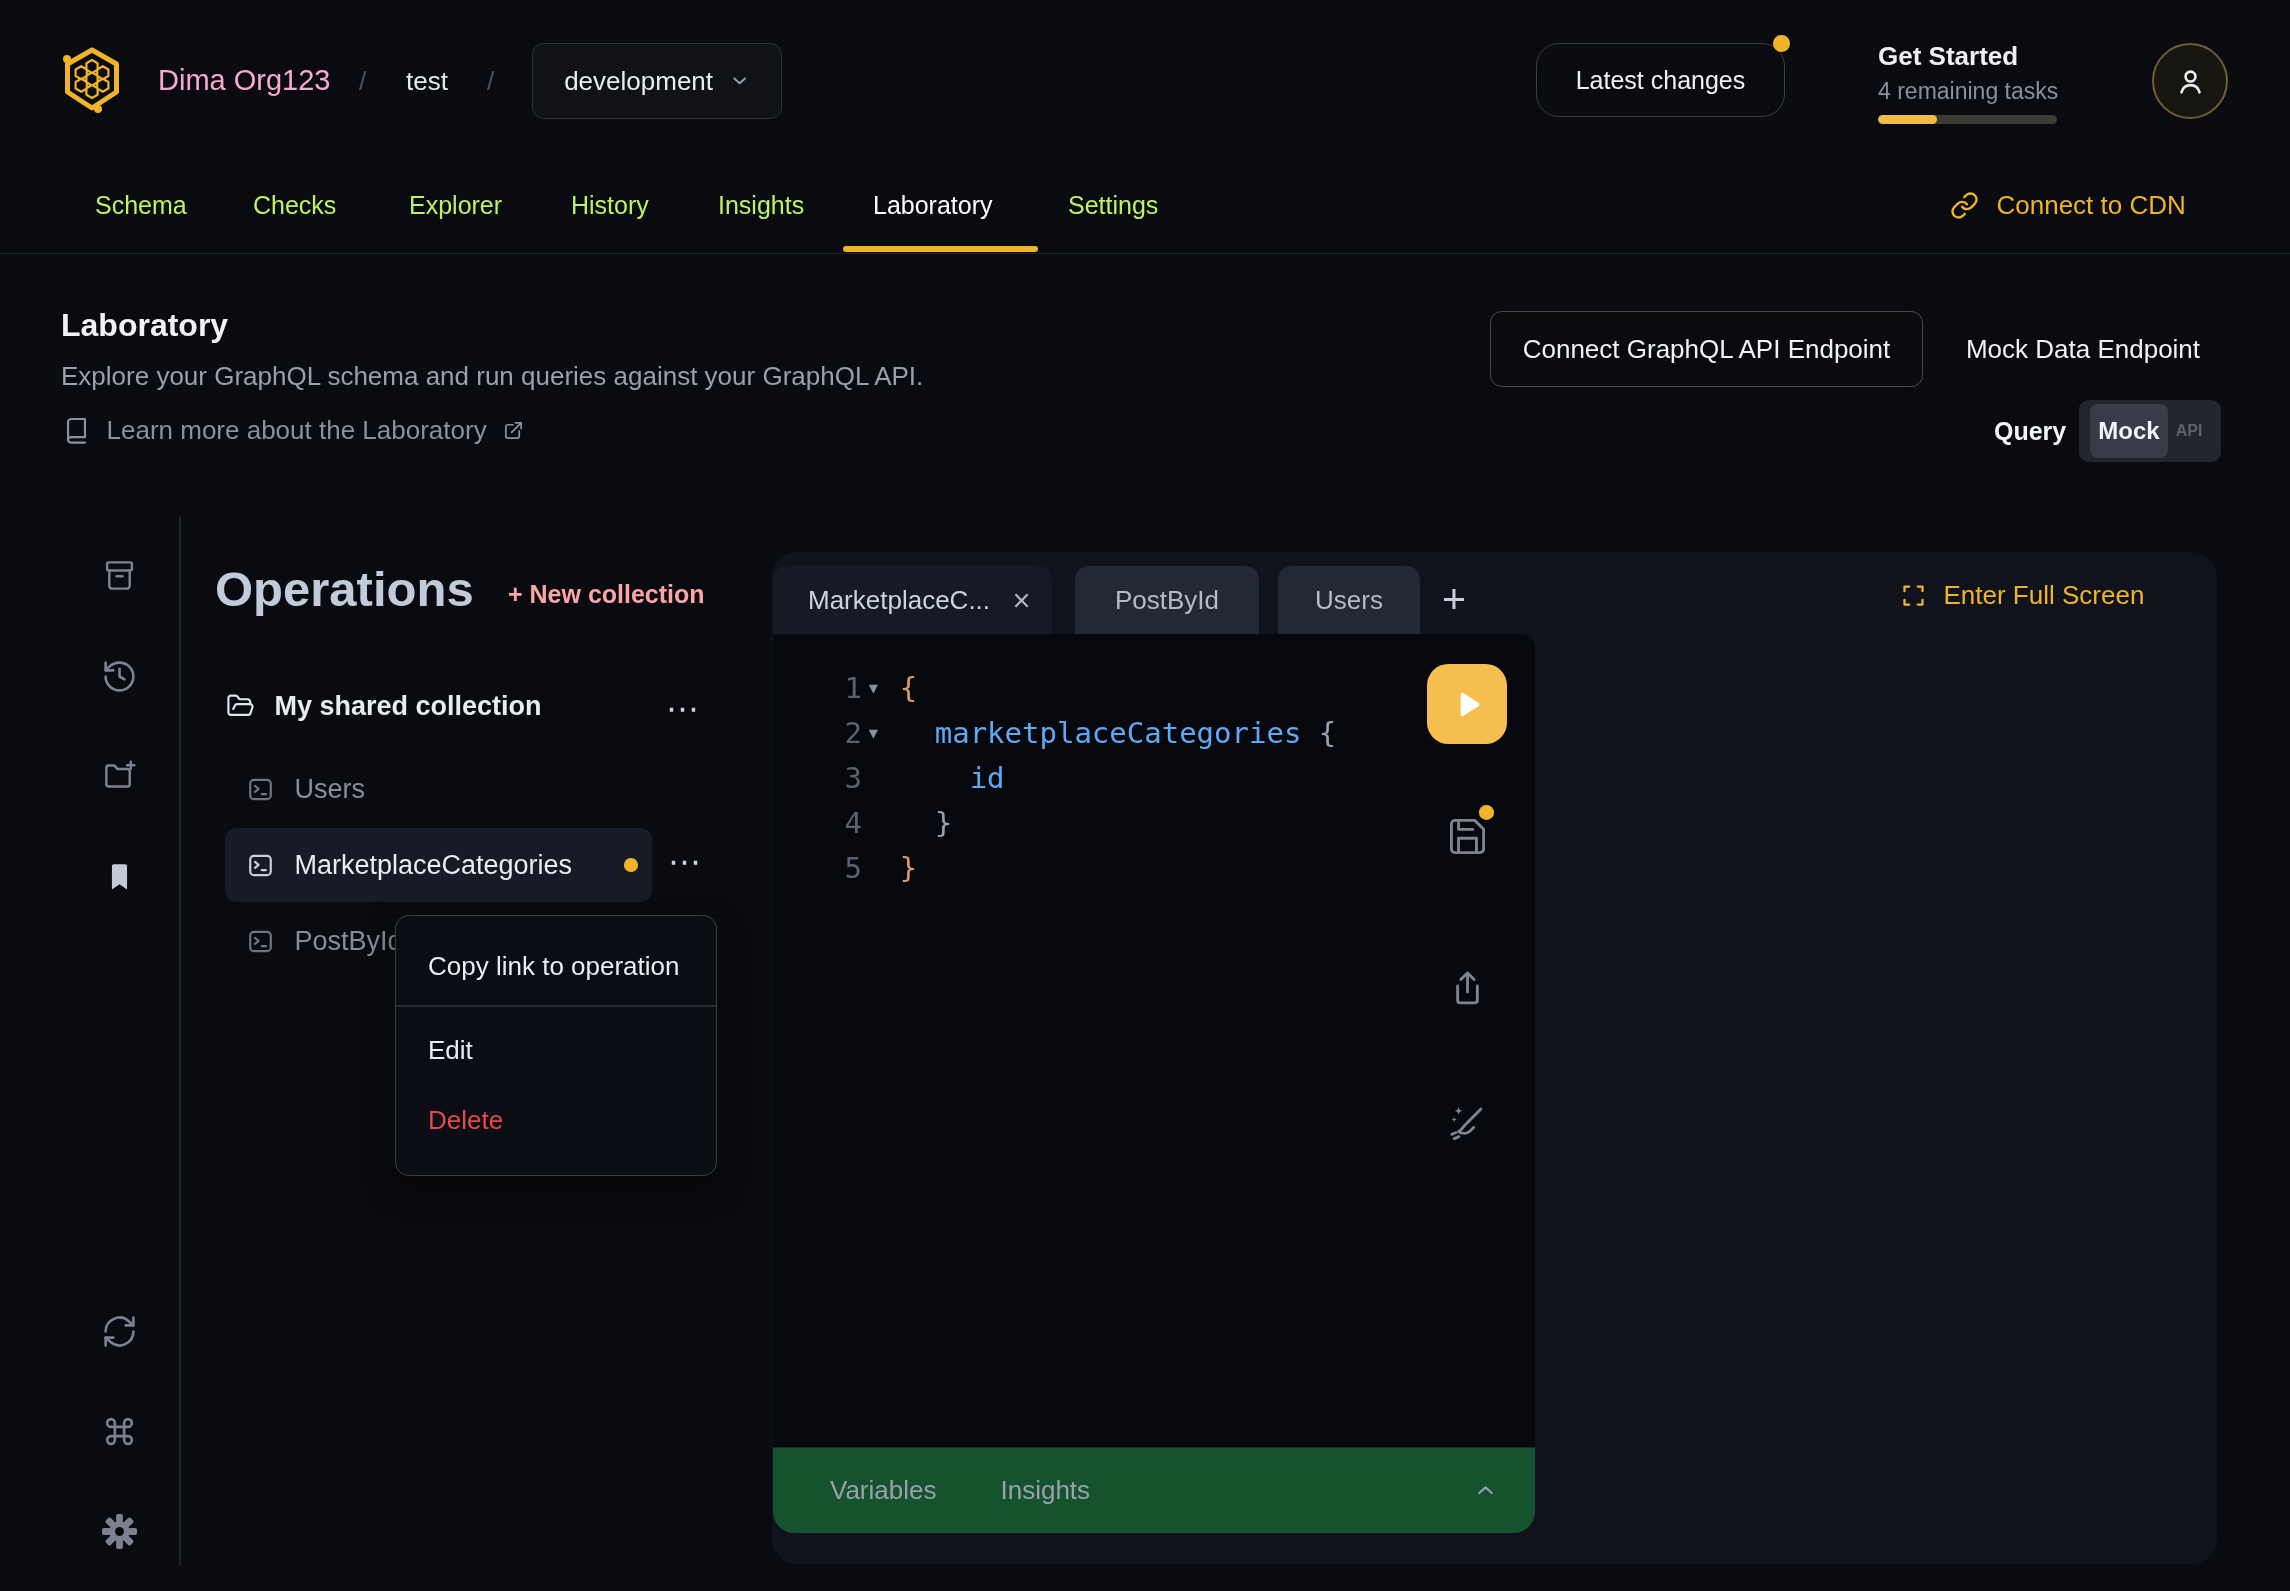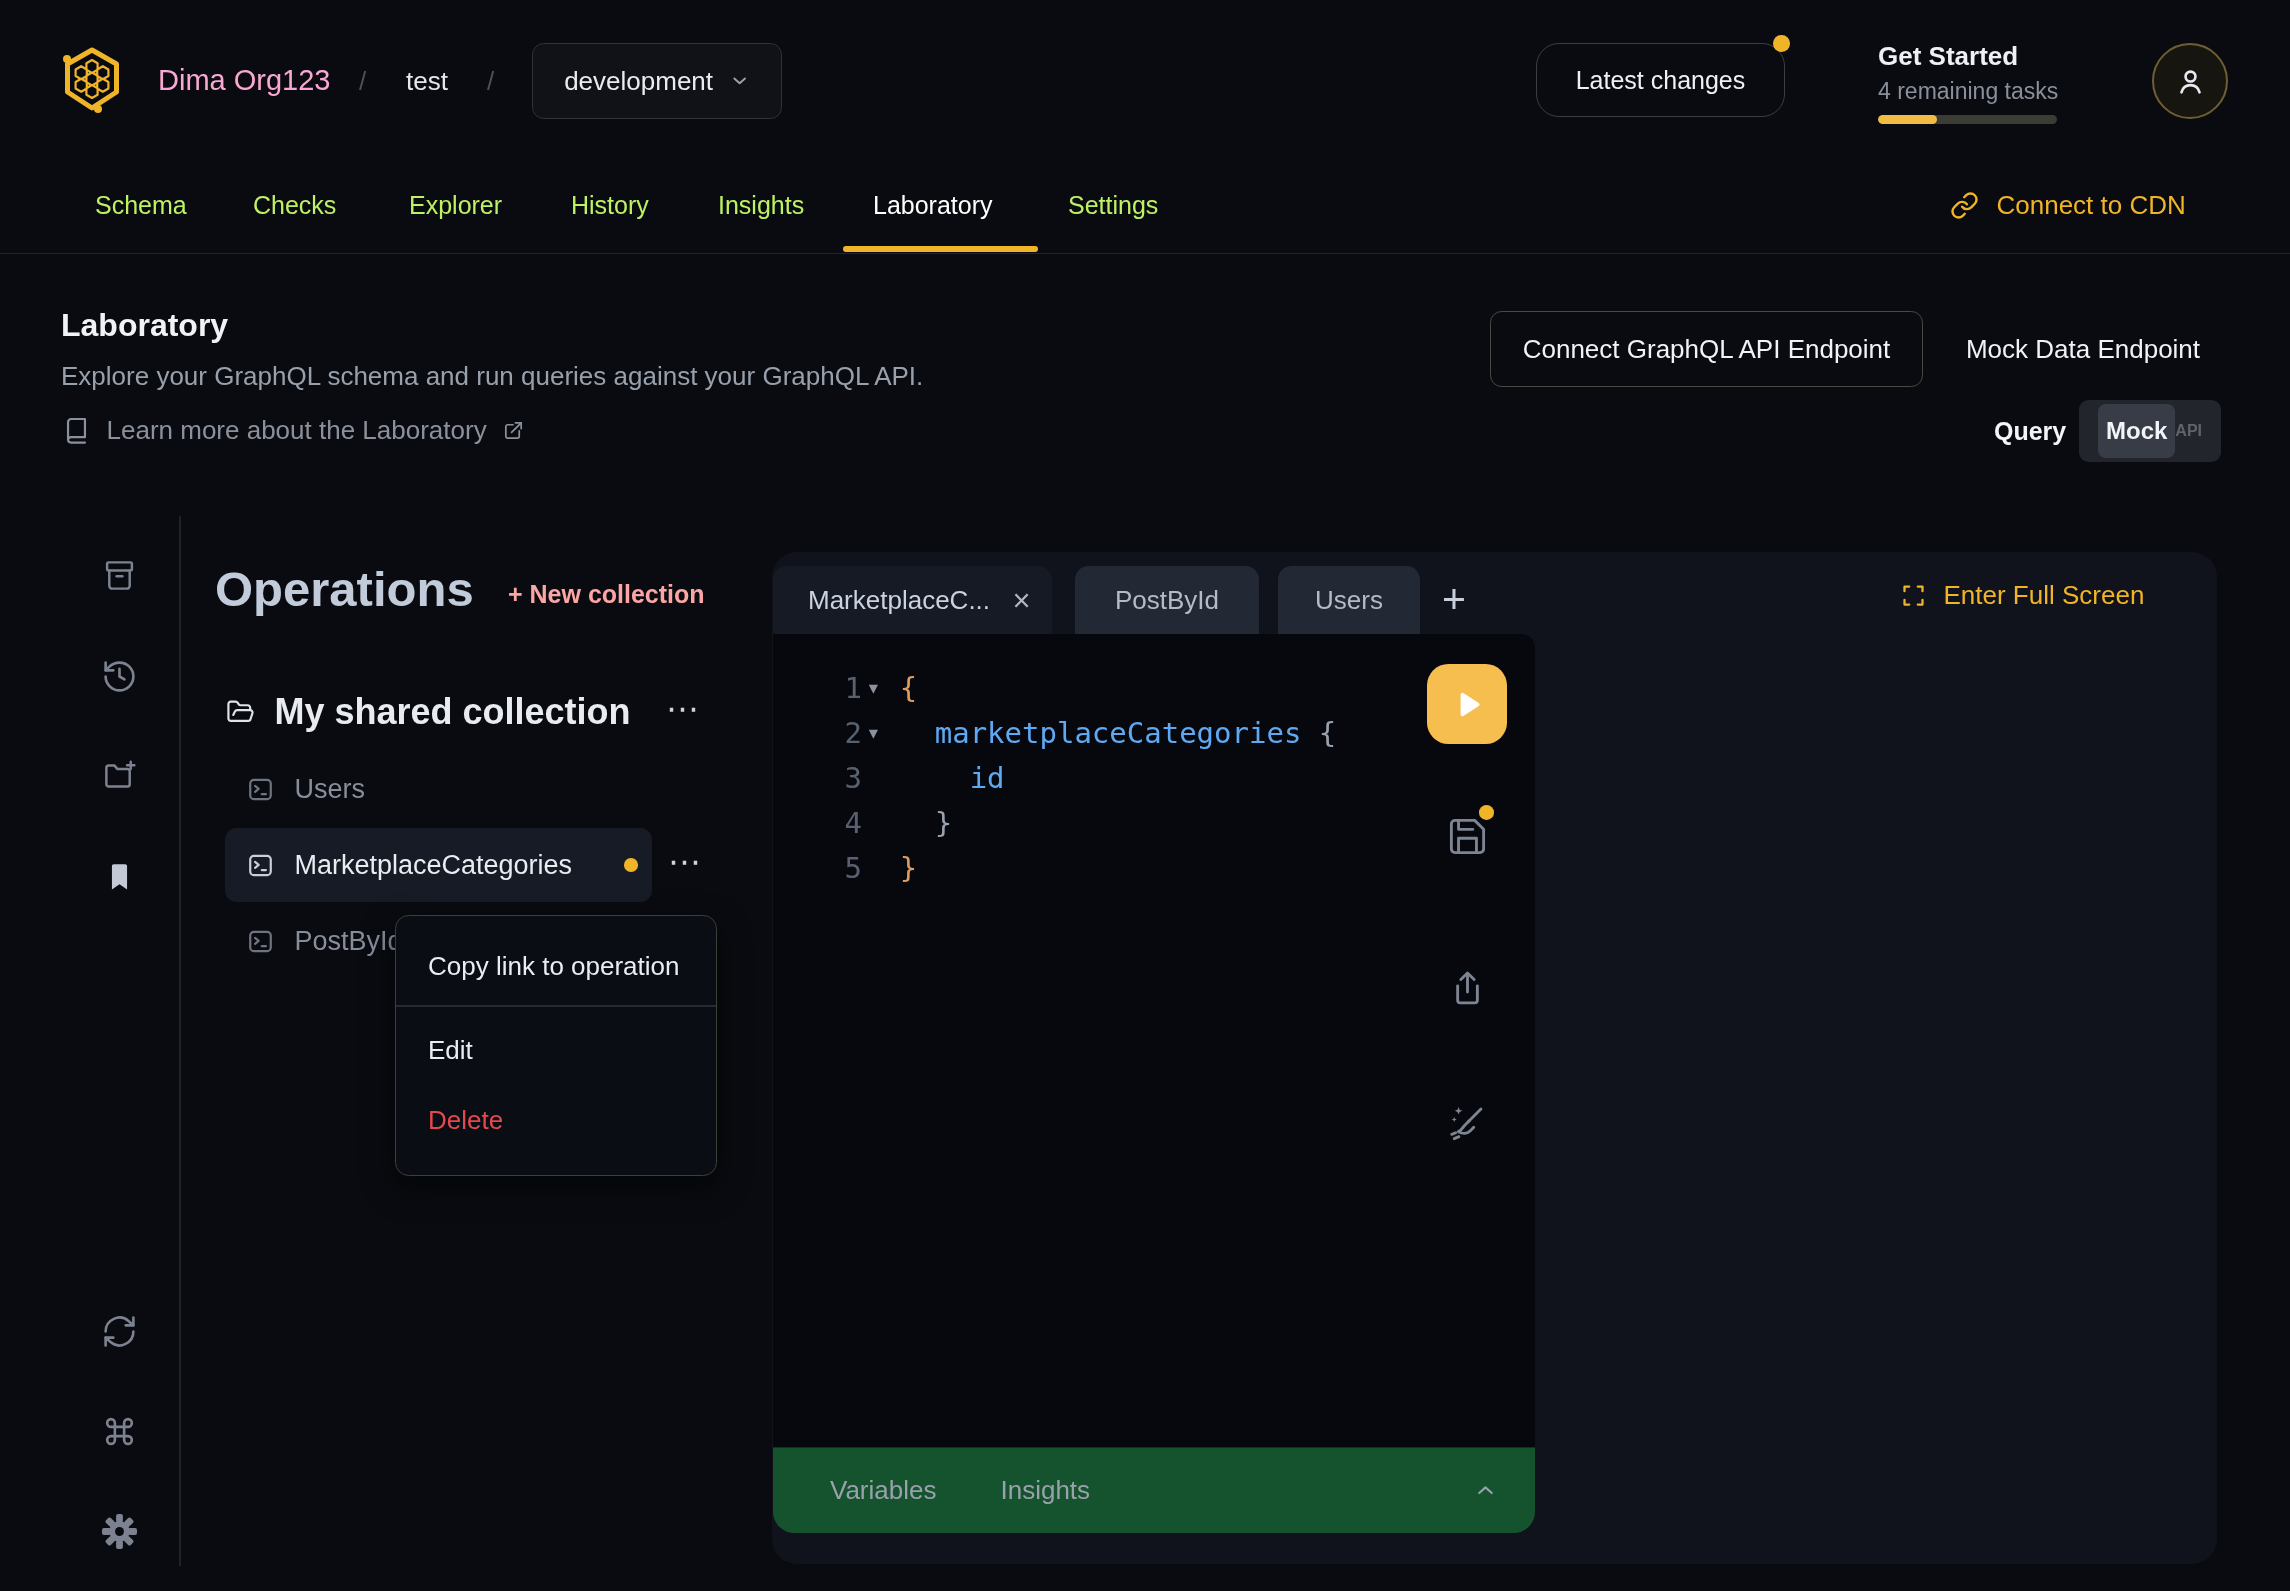--- a/index.html
+++ b/index.html
@@ -41,35 +41,35 @@
   .pg-title{left:61px;top:307px;font-size:32px;font-weight:700;color:#f0f2f5;}
   .pg-sub{left:61px;top:361px;font-size:26px;color:#98a0ac;}
   .learn{left:62px;top:415px;display:flex;align-items:center;gap:15.5px;color:#8b919c;}
   .learn span{font-size:26px;color:#8b919c;}
   .api-btn{left:1490px;top:311px;width:433px;height:76px;border:1.5px solid #4a4a40;border-radius:11.6px;
     display:flex;align-items:center;justify-content:center;box-sizing:border-box;}
   .api-btn span{font-size:26px;color:#f0f2f5;}
   .mock-btn{left:1959px;top:334px;width:248px;text-align:center;font-size:26px;font-weight:500;color:#f0f2f5;}
   .query-lb{left:1994px;top:417px;font-size:25px;font-weight:700;color:#f2f4f7;}
   .toggle{left:2079px;top:400px;width:142px;height:62px;background:#23252d;border-radius:9.7px;
-    display:flex;align-items:center;padding:19px;box-sizing:border-box;}
+    display:flex;align-items:center;padding:11px;box-sizing:border-box;}
   .seg-mock{width:78px;height:54px;background:#383c47;border-radius:7.8px;display:flex;align-items:center;
     justify-content:center;font-size:24px;font-weight:600;color:#f2f4f7;}
   .seg-api{flex:1;text-align:center;font-size:16px;font-weight:600;color:#5e636d;}
 
   
   .rail{left:98px;width:43px;height:43px;display:flex;align-items:center;justify-content:center;color:#7c828f;}
   .r1{top:554px}.r2{top:655px}.r3{top:754px}.r4{top:855px;color:#c3cad6}.r5{top:1310px}.r6{top:1410px}.r7{top:1510px}
   .vdiv{left:179px;top:516px;width:1.9px;height:1050px;background:#1e2128;}
 
   
   .ops-title{left:215px;top:561px;font-size:49px;font-weight:700;color:#c2cbda;}
   .newcol{left:508px;top:580px;font-size:25px;font-weight:600;color:#fca5a5;}
   .shared-row{left:226px;top:691px;display:flex;align-items:center;gap:19.4px;}
-  .shared-row span{font-size:36px;font-weight:600;color:#e8ebf0;}
+  .shared-row span{font-size:27px;font-weight:600;color:#e8ebf0;}
   .more{font-size:33px;color:#cdd3dd;line-height:39px;}
   .more-shared{left:666px;top:689px;}
   .more-sel{left:668px;top:842px;}
   .op-item{display:flex;align-items:center;gap:19.4px;}
   .op-item span{font-size:27px;color:#878d99;}
   .it-users{left:246px;top:774px;}
   .sel-row{left:225px;top:828px;width:427px;height:74px;background:#171b25;border-radius:11.6px;}
   .it-mc{left:246px;top:850px;}
   .it-mc span{color:#e9ecf1;}
   .unsaved{left:624px;top:858px;width:13.6px;height:13.6px;border-radius:50%;background:#f0b429;}

